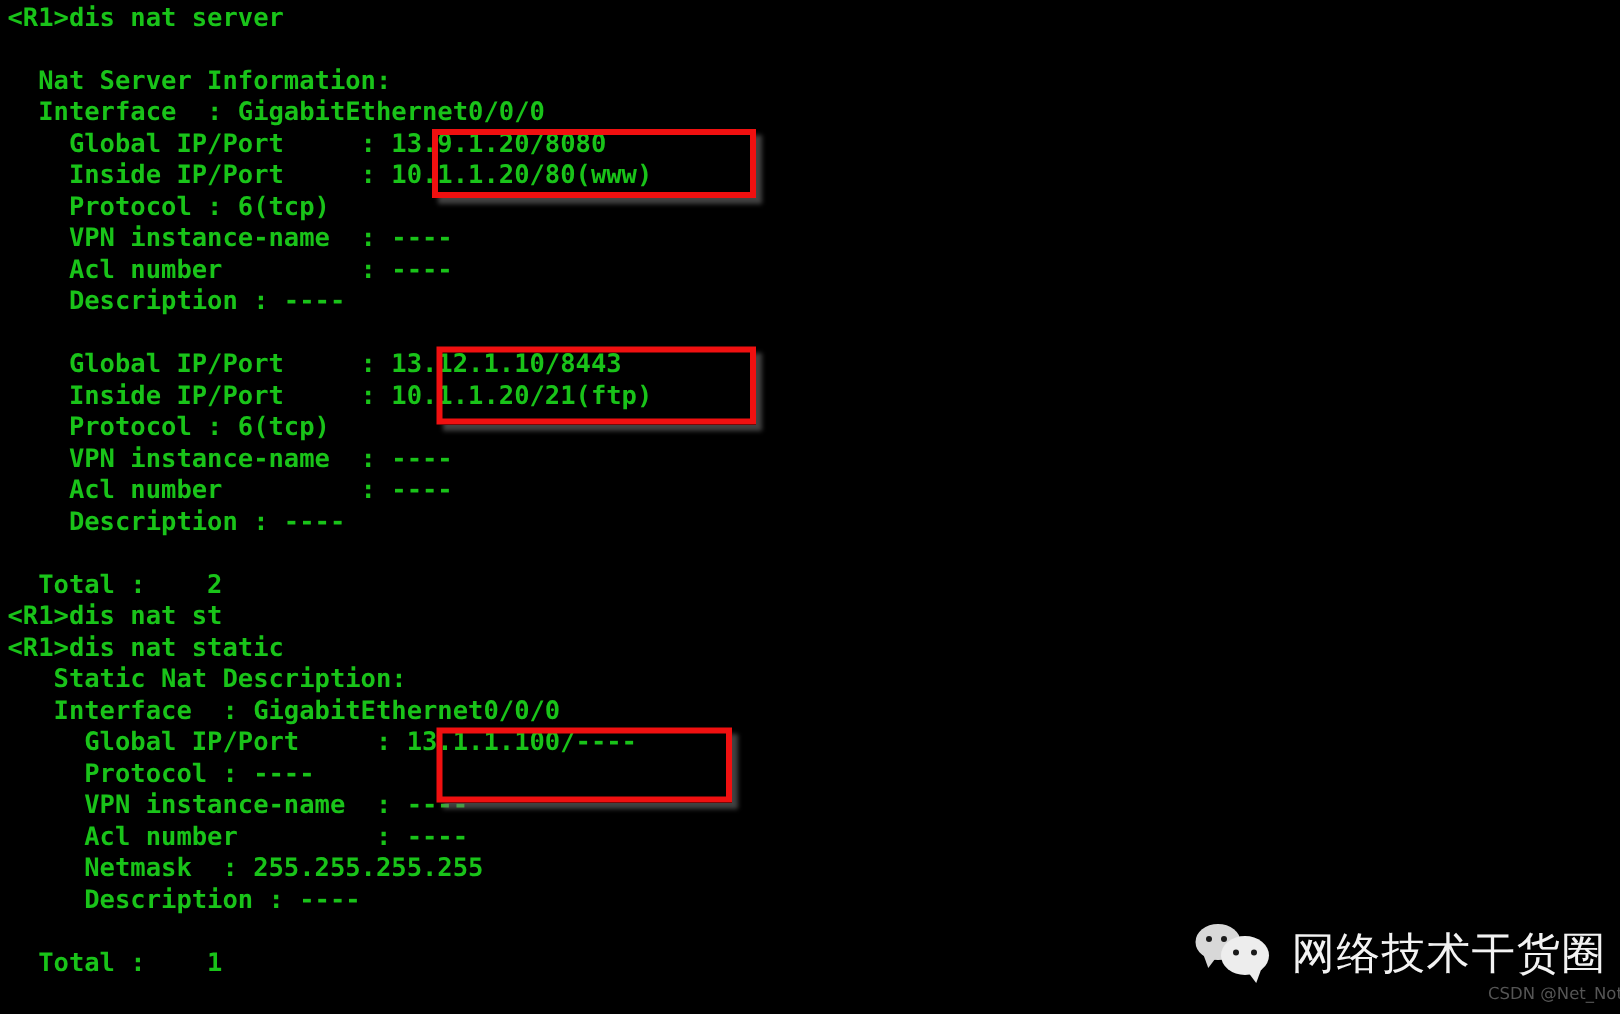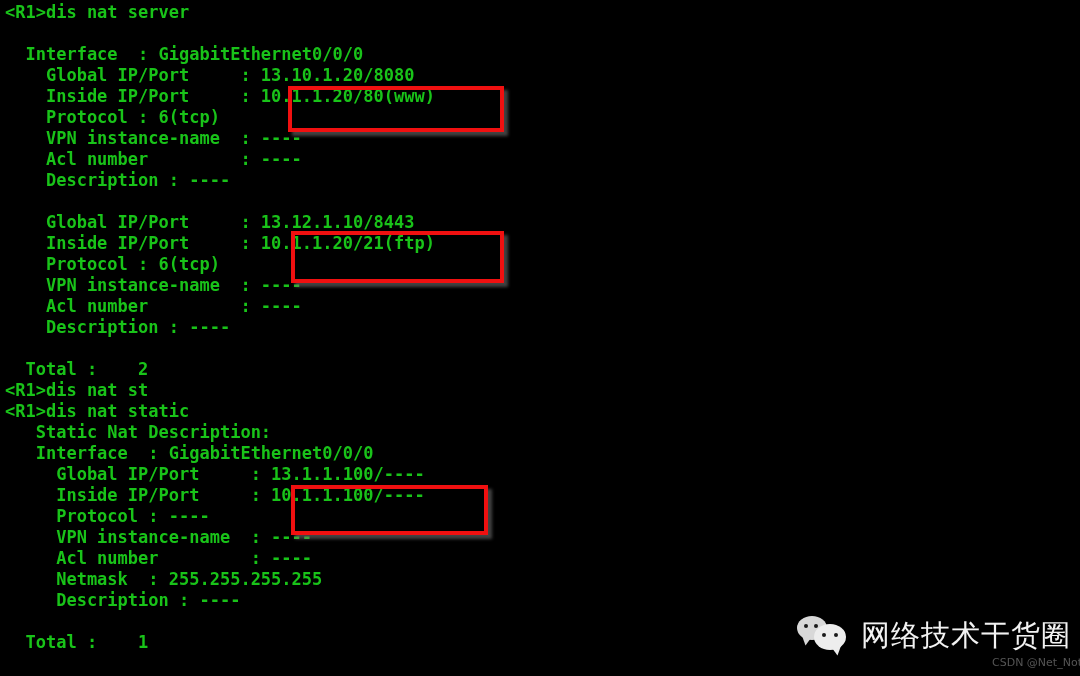--- a/index.html
+++ b/index.html
@@ -148,42 +148,42 @@
   }
 </style>
 </head>
 <body>
 
 <div id="terminal">
 
   <div class="term-body">
     <div class="line">&lt;R1&gt;dis nat server</div>
     <div class="line blank"></div>
+    <div class="line">  Nat Server Information:</div>
     <div class="line">  Interface  : GigabitEthernet0/0/0</div>
-    <div class="line">    Global IP/Port     : 13.10.1.20/8080</div>
+    <div class="line">    Global IP/Port     : 13.9.1.20/8080</div>
     <div class="line">    Inside IP/Port     : 10.1.1.20/80(www)</div>
     <div class="line">    Protocol : 6(tcp)</div>
     <div class="line">    VPN instance-name  : ----</div>
     <div class="line">    Acl number         : ----</div>
     <div class="line">    Description : ----</div>
     <div class="line blank"></div>
     <div class="line">    Global IP/Port     : 13.12.1.10/8443</div>
     <div class="line">    Inside IP/Port     : 10.1.1.20/21(ftp)</div>
     <div class="line">    Protocol : 6(tcp)</div>
     <div class="line">    VPN instance-name  : ----</div>
     <div class="line">    Acl number         : ----</div>
     <div class="line">    Description : ----</div>
     <div class="line blank"></div>
     <div class="line">  Total :    2</div>
     <div class="line">&lt;R1&gt;dis nat st</div>
     <div class="line">&lt;R1&gt;dis nat static</div>
     <div class="line">   Static Nat Description:</div>
     <div class="line">   Interface  : GigabitEthernet0/0/0</div>
     <div class="line">     Global IP/Port     : 13.1.1.100/----</div>
-    <div class="line">     Inside IP/Port     : 10.1.1.100/----</div>
     <div class="line">     Protocol : ----</div>
     <div class="line">     VPN instance-name  : ----</div>
     <div class="line">     Acl number         : ----</div>
     <div class="line">     Netmask  : 255.255.255.255</div>
     <div class="line">     Description : ----</div>
     <div class="line blank"></div>
     <div class="line">  Total :    1</div>
   </div>
 
   <div class="hl-box" id="hl-box-1"></div>

